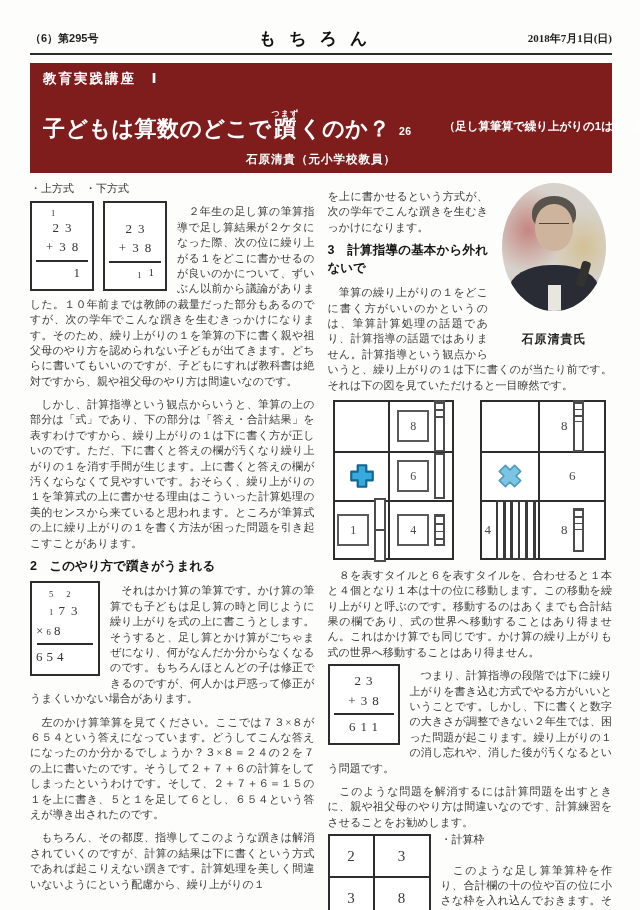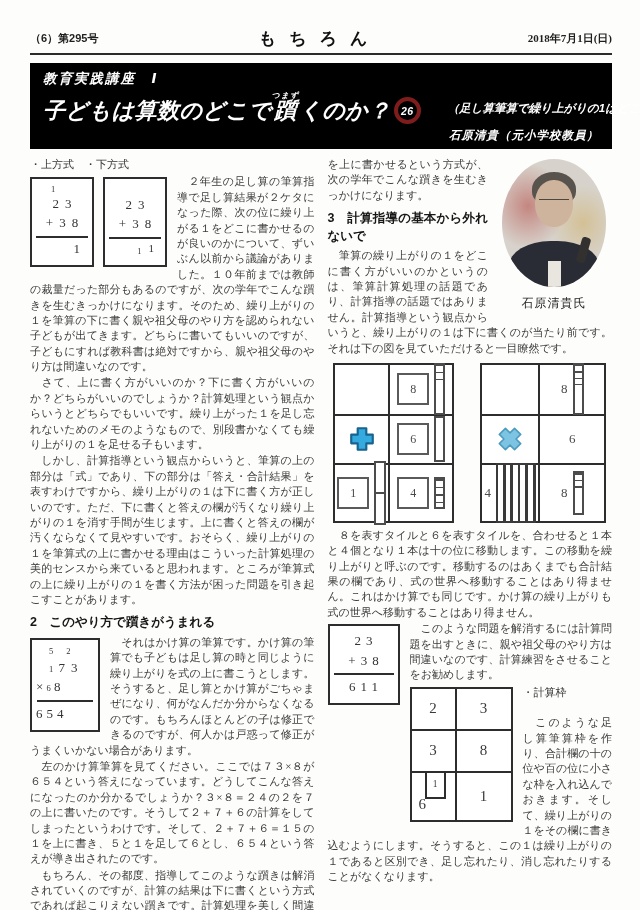--- a/index.html
+++ b/index.html
@@ -5,34 +5,34 @@
   html,body{margin:0;padding:0;background:#9a9a9a;}
   .page{width:640px;height:910px;margin:0 auto;background:#fdfdfb;position:relative;overflow:hidden;
         font-family:"Liberation Serif","DejaVu Serif",serif;color:#3b3b3b;}
   
   .hdr{display:flex;justify-content:space-between;align-items:center;
        margin:27px 28px 0 30px;border-bottom:2.5px solid #2b2b2b;padding-bottom:3px;}
   .hdr-issue{font-family:"Liberation Sans",sans-serif;font-size:11px;font-weight:bold;color:#1f1f1f;}
   .hdr-mast{font-size:17px;font-weight:bold;letter-spacing:13px;text-indent:13px;color:#101010;}
   .hdr-date{font-size:11px;font-weight:bold;color:#1f1f1f;}
   
-  .titlebox{margin:8px 28px 4px 30px;background:#000000;color:#fff;padding:7px 13px 6px;
-            font-family:"Liberation Sans","DejaVu Sans",sans-serif;font-style:italic;}
+  .titlebox{margin:8px 28px 4px 30px;background:#7f1d1d;color:#fff;padding:7px 13px 6px;
+            font-family:"Liberation Sans","DejaVu Sans",sans-serif;}
   .kicker{font-size:13.5px;font-weight:bold;letter-spacing:2px;}
-  .titleline{display:flex;align-items:center;gap:27px;margin-top:3px;}
+  .titleline{display:flex;align-items:center;gap:27px;margin-top:21px;}
   .bigtitle{font-size:22px;font-weight:bold;letter-spacing:.5px;white-space:nowrap;display:inline-flex;align-items:flex-end;}
   .bigtitle ruby rt{font-size:8px;font-weight:bold;letter-spacing:1px;}
-  .circnum{display:inline-flex;width:19px;height:19px;border:4px solid #7f1d1d;border-radius:50%;
+  .circnum{display:inline-flex;width:19px;height:19px;border:2px solid #7f1d1d;border-radius:50%;
            align-items:center;justify-content:center;font-size:10.5px;font-weight:bold;margin:0 0 2px 3px;}
   .subtitle{font-size:11.5px;font-weight:bold;white-space:nowrap;}
-  .author{text-align:right;font-size:11.5px;font-weight:bold;margin-top:2px;letter-spacing:1px;}
+  .author{text-align:center;font-size:11.5px;font-weight:bold;margin-top:8px;letter-spacing:1px;}
   
   .cols{display:flex;gap:13px;padding:4px 28px 0 30px;}
   .col{width:286px;font-size:11px;line-height:1.4;text-align:justify;}
-  .col p{margin:0 0 1px;}
+  .col p{margin:8px 0 1px;}
   .sec-h{font-family:"Liberation Sans",sans-serif;font-weight:bold;font-size:12.5px;color:#161616;
          margin:7px 0 3px;clear:left;}
   .methods{margin:0 0 2px;color:#333;}
   
   .figpair{float:left;display:flex;gap:9px;margin:3px 10px 3px 0;}
   .calcbox{border:2.5px solid #2d2d2d;background:#fff;width:54px;padding:5px 3px 6px;
            display:flex;flex-direction:column;color:#333;}
   .cb-row{font-size:13px;letter-spacing:6px;text-align:center;line-height:1.45;white-space:nowrap;text-indent:6px;}
   .cb-carry-row{font-size:8.5px;line-height:1.3;text-align:left;padding-left:16px;}
   .cb-line{border-top:2px solid #2d2d2d;margin:3px 1px 2px;}
@@ -57,21 +57,21 @@
   .ov-b1{position:absolute;left:-12px;top:4px;width:76px;height:86px;
          background:radial-gradient(closest-side,#b8524d,rgba(184,82,77,0));opacity:.6;}
   .ov-b2{position:absolute;right:-10px;top:26px;width:66px;height:76px;
          background:radial-gradient(closest-side,#cfa952,rgba(207,169,82,0));opacity:.45;}
   .ov-hair{position:absolute;top:13px;left:30px;width:44px;height:34px;border-radius:50% 50% 42% 42%;background:#59534e;}
   .ov-face{position:absolute;top:21px;left:33px;width:38px;height:47px;border-radius:48%;background:#ceb49c;}
   .ov-glass{position:absolute;top:40px;left:37px;width:30px;height:6px;border-top:1.5px solid #4c4640;}
   .ov-suit{position:absolute;bottom:-8px;left:7px;width:90px;height:54px;background:#2a2c35;border-radius:46% 46% 0 0;}
   .ov-shirt{position:absolute;bottom:0;left:46px;width:13px;height:26px;background:#e9e5df;}
   .ov-mic{position:absolute;right:18px;bottom:24px;width:9px;height:26px;background:#33312f;border-radius:3px;transform:rotate(16deg);}
-  .caption{font-size:12px;font-weight:normal;color:#222;margin-top:8px;letter-spacing:1px;}
+  .caption{font-size:12px;font-weight:bold;color:#222;margin-top:20px;letter-spacing:1px;}
   
   .tilefig{clear:both;display:flex;justify-content:center;gap:26px;margin:7px 0 5px;}
   .tgrid{display:grid;border:2.5px solid #2d2d2d;background:#fff;}
   .tg-l{grid-template-columns:55px 62px;grid-template-rows:51px 49px 56px;}
   .tg-r{grid-template-columns:58px 64px;grid-template-rows:51px 49px 56px;}
   .tcell{border-right:2px solid #2d2d2d;border-bottom:2px solid #2d2d2d;
          display:flex;align-items:center;justify-content:center;gap:5px;}
   .tcell.last-c{border-right:none;}
   .tcell.last-r{border-bottom:none;}
   .sq{border:2px solid #5a5a5a;width:28px;height:28px;display:flex;align-items:center;justify-content:center;
@@ -146,21 +146,20 @@
           <div class="cb-row">+38</div>
           <div class="cb-line"></div>
           <div class="cb-ans-mix">
             <span class="cb-sm">1</span>
             <span>1</span>
           </div>
         </div>
       </div>
 
       <p>　２年生の足し算の筆算指導で足し算結果が２ケタになった際、次の位に繰り上がる１をどこに書かせるのが良いのかについて、ずいぶん以前から議論がありました。１０年前までは教師の裁量だった部分もあるのですが、次の学年でこんな躓きを生むきっかけになります。そのため、繰り上がりの１を筆算の下に書く親や祖父母のやり方を認められない子どもが出てきます。どちらに書いてもいいのですが、子どもにすれば教科書は絶対ですから、親や祖父母のやり方は間違いなのです。</p>
-      <p>　さて、上に書く方がいいのか？下に書く方がいいのか？どちらがいいのでしょうか？計算処理という観点からいうとどちらでもいいです。繰り上がった１を足し忘れないためのメモのようなもので、別段書かなくても繰り上がりの１を足せる子もいます。</p>
       <p>　しかし、計算指導という観点からいうと、筆算の上の部分は「式」であり、下の部分は「答え・合計結果」を表すわけですから、繰り上がりの１は下に書く方が正しいのです。ただ、下に書くと答えの欄が汚くなり繰り上がりの１を消す手間が生じます。上に書くと答えの欄が汚くならなくて見やすいです。おそらく、繰り上がりの１を筆算式の上に書かせる理由はこういった計算処理の美的センスから来ていると思われます。ところが筆算式の上に繰り上がりの１を書く方法が困った問題を引き起こすことがあります。</p>
 
       <div class="sec-h">2　このやり方で躓きがうまれる</div>
 
       <div class="multbox">
         <div class="mb-carries">
           <span>5</span>
           <span>2</span>
         </div>
         <div class="mb-row mb-r1">
@@ -254,20 +253,21 @@
 
       <p>　８を表すタイルと６を表すタイルを、合わせると１本と４個となり１本は十の位に移動します。この移動を繰り上がりと呼ぶのです。移動するのはあくまでも合計結果の欄であり、式の世界へ移動することはあり得ません。これはかけ算でも同じです。かけ算の繰り上がりも式の世界へ移動することはあり得ません。</p>
 
       <div class="resbox">
         <div class="rb-row">23</div>
         <div class="rb-row">+38</div>
         <div class="cb-line"></div>
         <div class="rb-row">611</div>
       </div>
 
+      <p>　つまり、計算指導の段階では下に繰り上がりを書き込む方式でやる方がいいということです。しかし、下に書くと数字の大きさが調整できない２年生では、困った問題が起こります。繰り上がりの１の消し忘れや、消した後が汚くなるという問題です。</p>
       <p>　このような問題を解消するには計算問題を出すときに、親や祖父母のやり方は間違いなのです、計算練習をさせることをお勧めします。</p>
 
       <div class="fgrid">
         <div class="fcell">2</div>
         <div class="fcell last-c">3</div>
         <div class="fcell">3</div>
         <div class="fcell last-c">8</div>
         <div class="fcell last-r f-carrycell">
           <span>6</span>
           <span class="fcarry">1</span>

